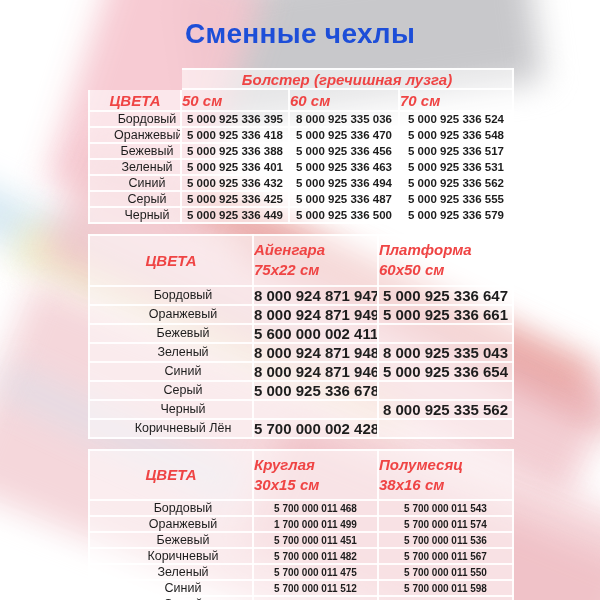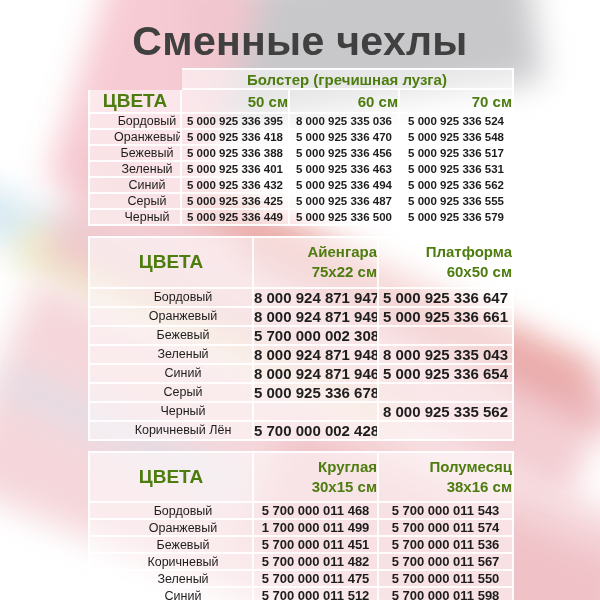--- a/index.html
+++ b/index.html
@@ -23,49 +23,49 @@
   .s-red2   {left:220px;top:330px;width:430px;height:18px;transform:rotate(25deg);background:rgba(205,90,90,0.35);}
   .s-pink-bottom{left:-30px;top:395px;width:660px;height:220px;transform:rotate(22deg);background:rgba(243,205,210,0.8);}
   .s-pink-br{left:250px;top:500px;width:420px;height:130px;transform:rotate(22deg);background:rgba(236,180,186,0.6);}
   .s-blue-bl{left:-10px;top:415px;width:260px;height:36px;transform:rotate(25deg);background:rgba(208,226,240,0.45);}
 
   
   .content{position:relative;z-index:1;}
   .title{
     position:absolute;left:0;top:18px;width:600px;
     text-align:center;
-    font-size:41px;font-weight:600;color:#404040;
+    font-size:28px;font-weight:600;color:#1d4ed8;
     letter-spacing:0.3px;
   }
   .tables{position:absolute;left:88px;top:68px;width:424px;}
   table{
     width:424px;border-collapse:collapse;table-layout:fixed;
     margin:0 0 10px 0;
   }
   th,td{
     border:2px solid rgba(255,255,255,0.95);
     background:rgba(255,255,255,0.5);
     vertical-align:middle;
     padding:0;
     overflow:hidden;white-space:nowrap;
   }
-  th{background:rgba(255,255,255,0.55);font-weight:700;color:#4d7c0f;}
+  th{background:rgba(255,255,255,0.55);font-weight:700;color:#ef4444;font-style:italic;}
   .empty-th{background:transparent;border-color:transparent;}
   .group-th{font-size:15px;height:18px;text-align:center;}
-  .size-th{font-size:15px;height:20px;text-align:right;}
-  .colors-th{font-size:19px;text-align:center;}
+  .size-th{font-size:15px;height:20px;text-align:left;}
+  .colors-th{font-size:15px;text-align:center;}
   .two-line{white-space:pre-line;line-height:1.35;height:40px;padding:4px 0;}
   td.c-name{
     text-align:center;padding-left:24px;
     font-size:12.5px;font-weight:400;
   }
   td.c-num{text-align:center;font-weight:700;}
   .t1 tbody td{height:14px;font-size:11.5px;}
   .t2 tbody td{height:14px;font-size:15px;}
-  .t3 tbody td{height:12.5px;font-size:13px;}
+  .t3 tbody td{height:12.5px;font-size:10px;}
   .t1 td.c-name,.t2 td.c-name,.t3 td.c-name{font-size:12.5px;}
 </style>
 </head>
 <body>
 
 <div class="page">
   <div class="bg">
     <div class="s-gray"></div>
     <div class="s-pink-title"></div>
     <div class="s-blue"></div>
@@ -169,21 +169,21 @@
               <td class="c-num">8 000 924 871 947</td>
               <td class="c-num">5 000 925 336 647</td>
             </tr>
             <tr>
               <td class="c-name">Оранжевый</td>
               <td class="c-num">8 000 924 871 949</td>
               <td class="c-num">5 000 925 336 661</td>
             </tr>
             <tr>
               <td class="c-name">Бежевый</td>
-              <td class="c-num">5 700 000 002 308</td>
+              <td class="c-num">5 600 000 002 411</td>
               <td class="c-num"></td>
             </tr>
             <tr>
               <td class="c-name">Зеленый</td>
               <td class="c-num">8 000 924 871 948</td>
               <td class="c-num">8 000 925 335 043</td>
             </tr>
             <tr>
               <td class="c-name">Синий</td>
               <td class="c-num">8 000 924 871 946</td>

